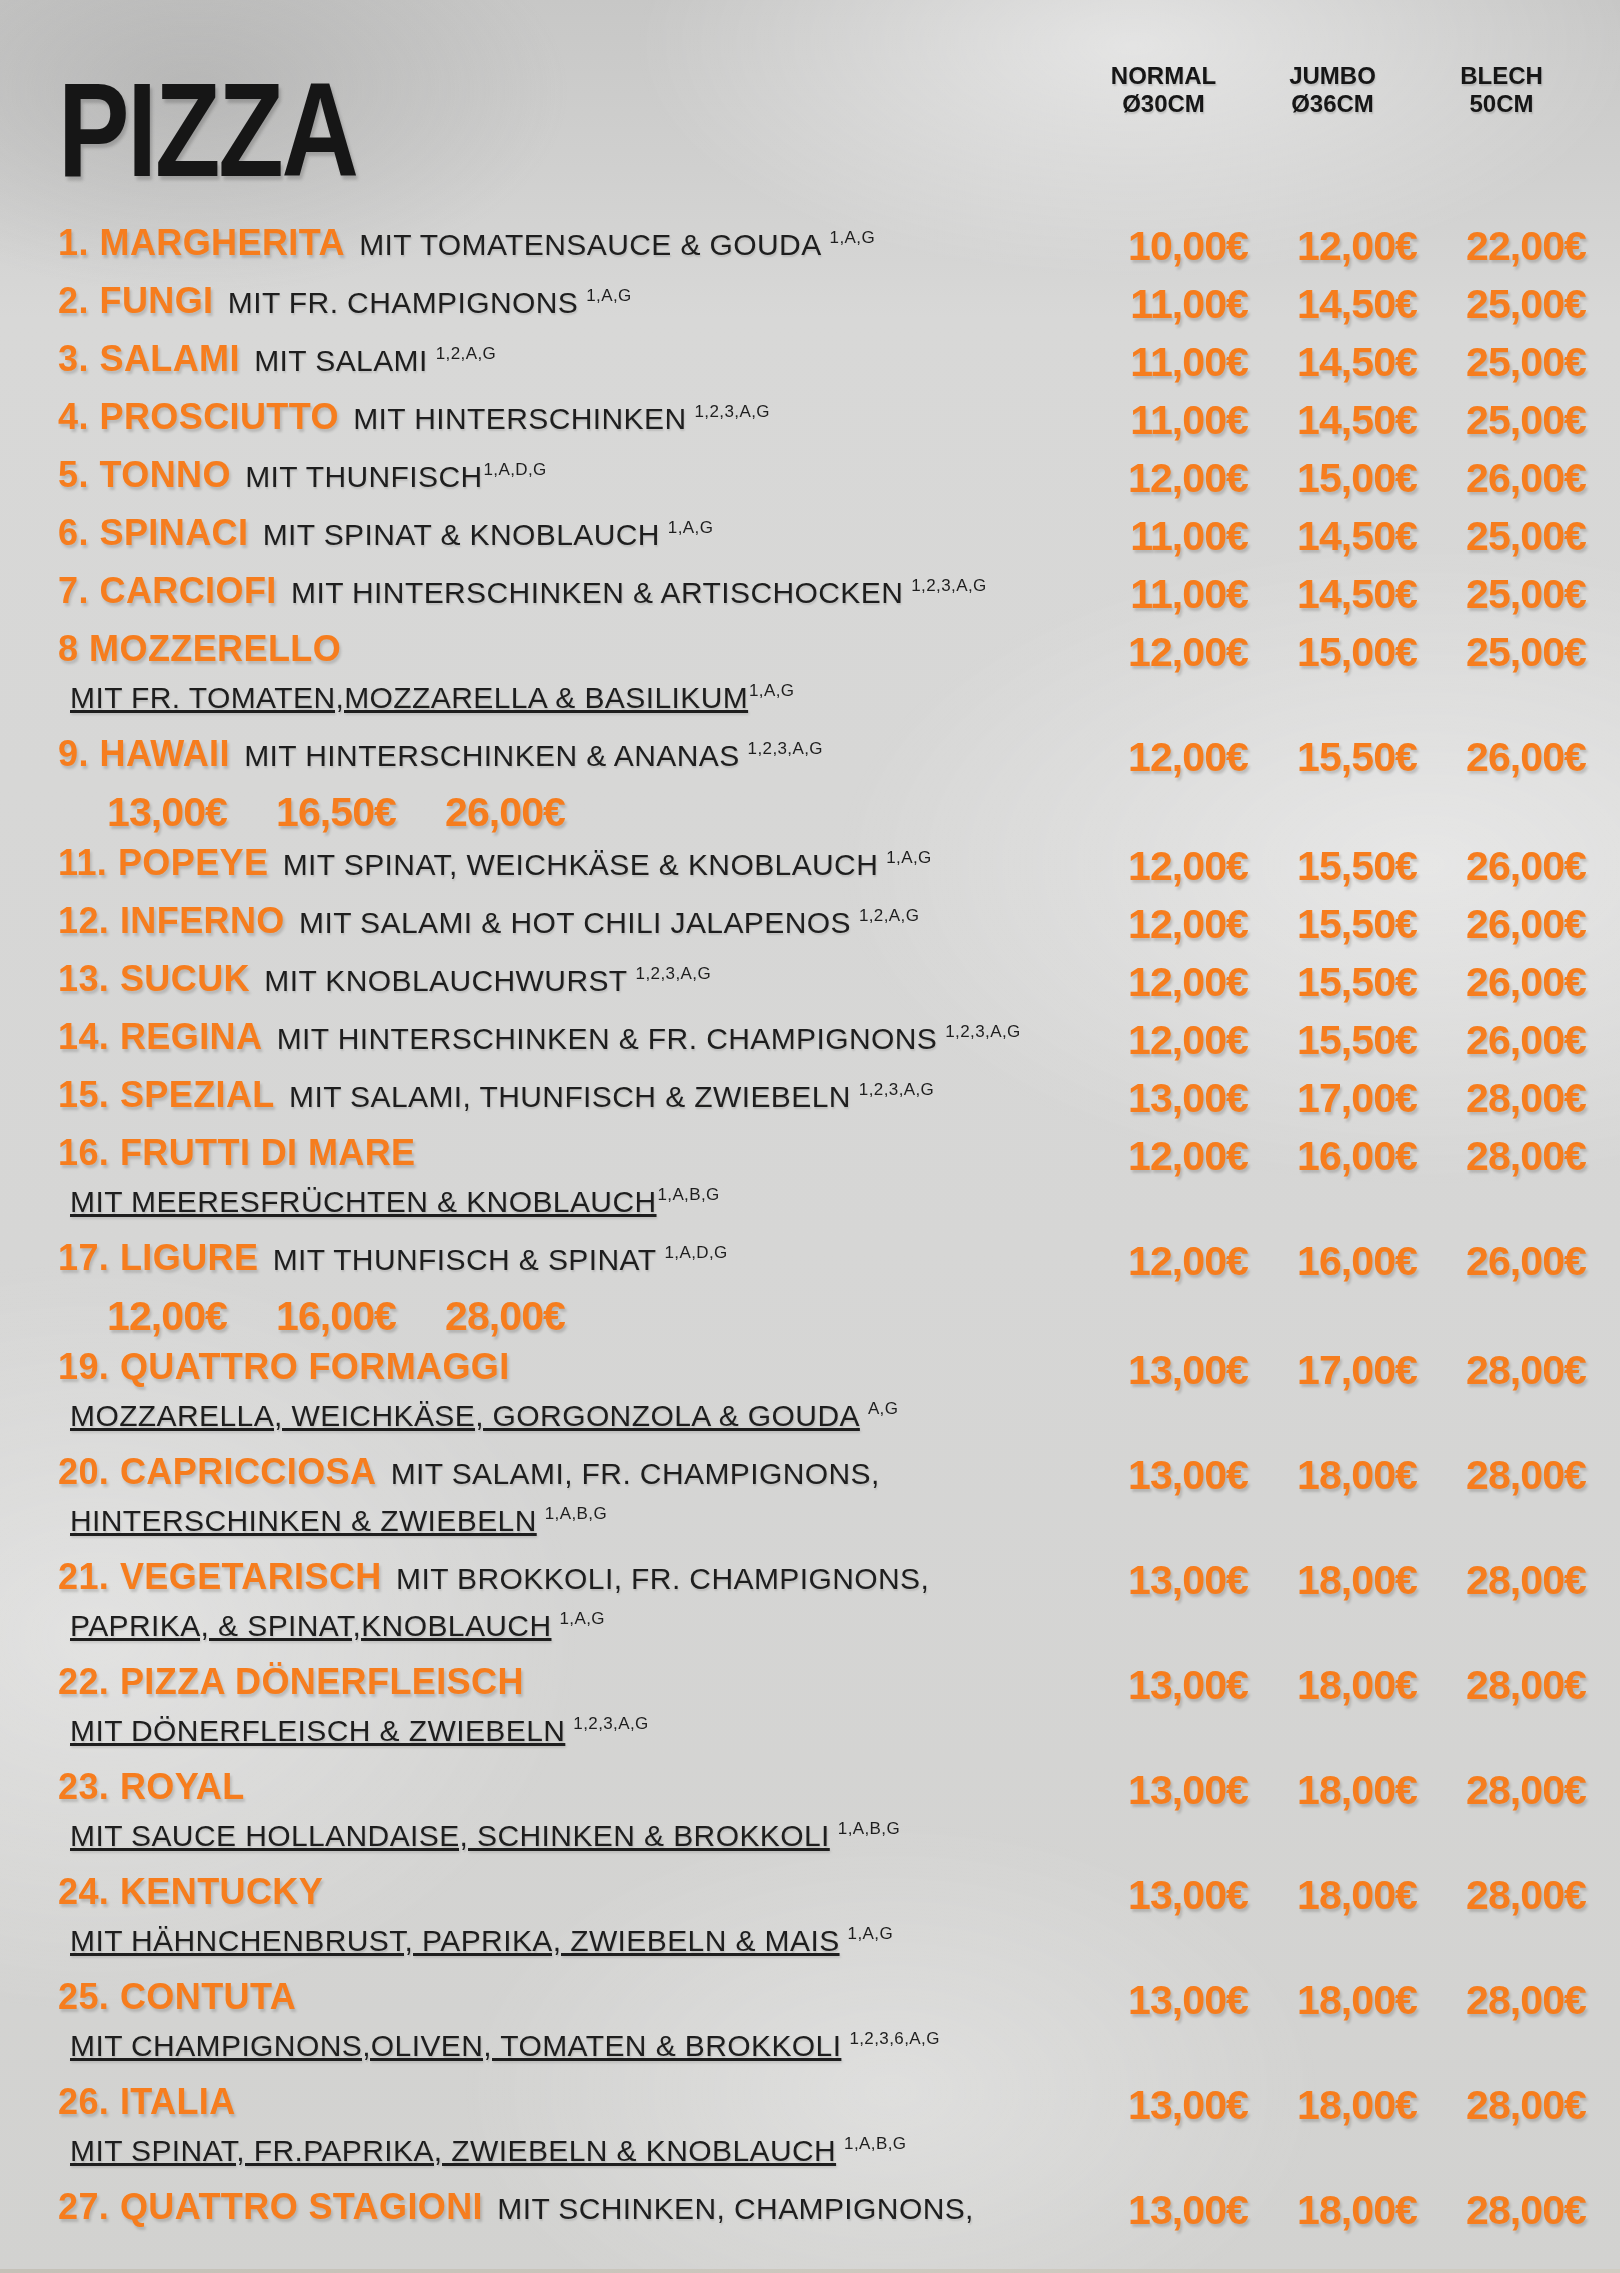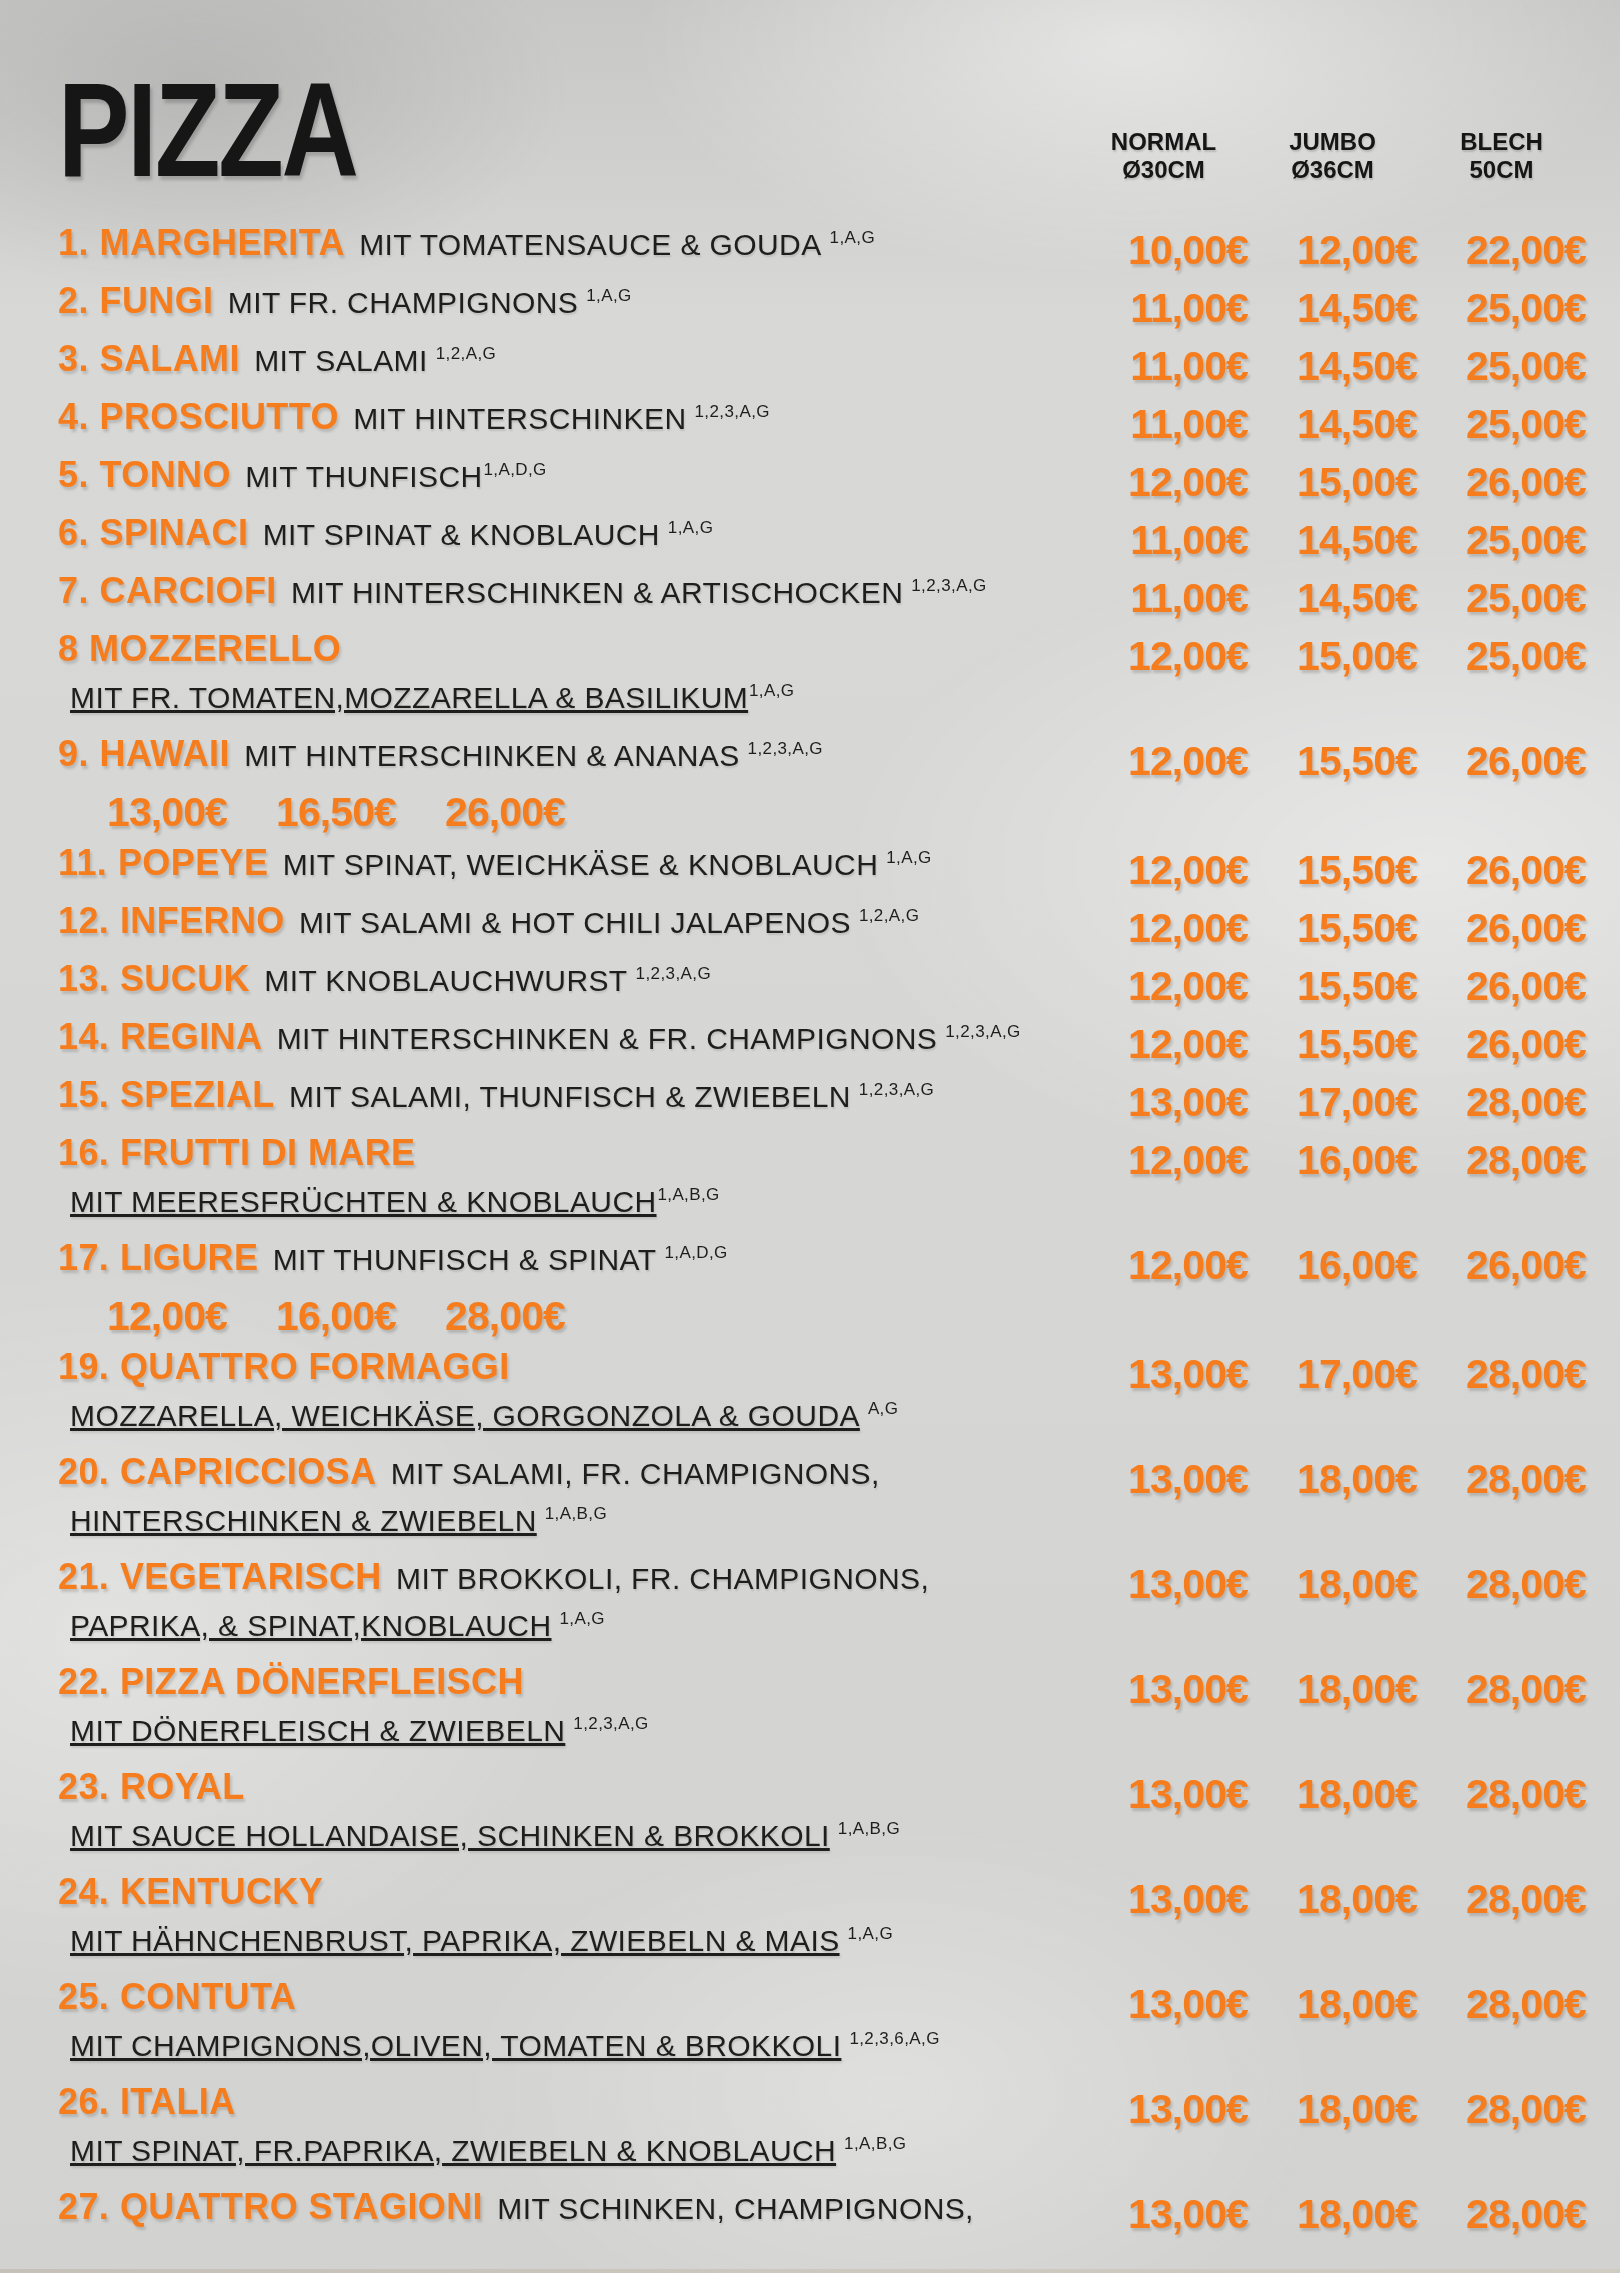--- a/index.html
+++ b/index.html
@@ -11,36 +11,36 @@
       radial-gradient(ellipse 802px 374px at 70% 2%, rgba(255,255,255,0.50), rgba(255,255,255,0) 62%),
       radial-gradient(ellipse 624px 339px at 12% 4%, rgba(150,150,150,0.38), rgba(150,150,150,0) 60%),
       radial-gradient(ellipse 980px 535px at 88% 38%, rgba(255,255,255,0.40), rgba(255,255,255,0) 60%),
       radial-gradient(ellipse 802px 624px at 6% 72%, rgba(255,255,255,0.32), rgba(255,255,255,0) 60%),
       radial-gradient(ellipse 713px 446px at 55% 92%, rgba(255,255,255,0.28), rgba(255,255,255,0) 60%),
       linear-gradient(180deg,#c7c7c6 0%,#d8d8d7 14%,#d6d6d5 55%,#d2d2d0 100%);
   }
   .page{position:absolute;inset:0;padding:62px 35px 0 58px;box-sizing:border-box;}
   .page::after{content:"";position:absolute;left:0;right:0;bottom:0;height:4.5px;
     background:linear-gradient(90deg,#bab3a4,#cfc7b7);opacity:.55;}
-  .header{display:flex;justify-content:space-between;align-items:flex-end;}
+  .header{display:flex;justify-content:space-between;align-items:flex-start;}
   .title{
     margin:0;font-size:134px;line-height:1.02;font-weight:bold;color:#161616;
     letter-spacing:-2.7px;transform:scaleX(0.80);transform-origin:left bottom;
     text-shadow:2.7px 3.6px 3.6px rgba(0,0,0,0.18);
   }
   .col-headers{
     display:grid;grid-template-columns:repeat(3,169px);flex:0 0 auto;
     margin-bottom:14.3px;
   }
   .col-head{text-align:center;font-weight:bold;color:#161616;font-size:24px;line-height:28px;
     text-shadow:0.9px 1.8px 1.8px rgba(0,0,0,0.15);}
   .col-head span{display:block;}
   .items{margin-top:23px;}
   .item{margin-bottom:9px;}
-  .row{display:flex;align-items:flex-end;line-height:42px;}
+  .row{display:flex;align-items:center;line-height:42px;}
   .left{flex:1 1 auto;min-width:0;white-space:nowrap;}
   .num,.name{
     font-weight:bold;font-size:36px;color:#f67d1e;letter-spacing:0.4px;
     text-shadow:1.8px 2.7px 2.7px rgba(0,0,0,0.15);
   }
   .num{margin-right:10.7px;}
   .desc{
     font-size:30px;color:#1e1e1e;margin-left:14.3px;letter-spacing:0.4px;
     text-shadow:0.9px 1.8px 1.8px rgba(0,0,0,0.12);
   }

